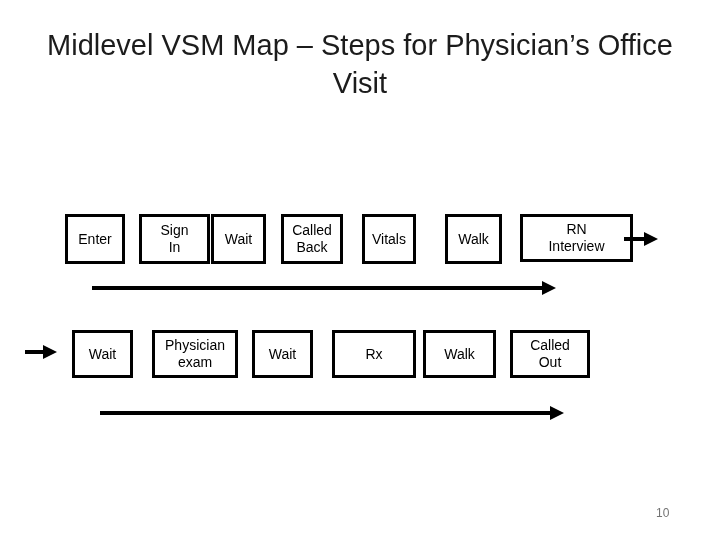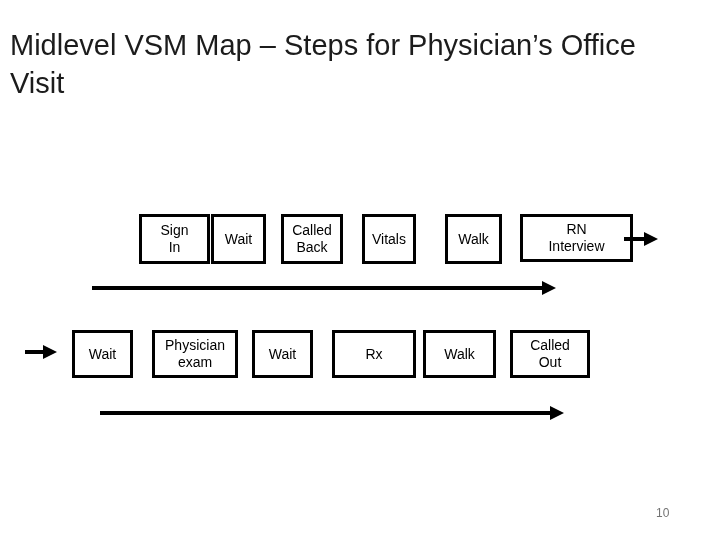--- a/index.html
+++ b/index.html
@@ -1,21 +1,21 @@
 <!DOCTYPE html>
 <html><head>
 <meta charset="utf-8">
 <style>
   html,body{margin:0;padding:0;background:#ffffff;}
   .slide{
     position:relative;width:720px;height:540px;background:#ffffff;
     font-family:"Liberation Sans",sans-serif;overflow:hidden;
   }
   .title{
-    position:absolute;top:26px;left:10px;width:700px;text-align:left;
+    position:absolute;top:26px;left:10px;width:700px;text-align:center;
     font-size:29px;line-height:38px;color:#1c1c1c;white-space:pre-line;
     font-weight:normal;
   }
   .box{
     position:absolute;box-sizing:border-box;border:3px solid #000000;background:#ffffff;
     display:flex;align-items:center;justify-content:center;text-align:center;
   }
   .box span{
     color:#000000;font-size:14px;line-height:17px;white-space:pre-line;display:block;
   }
@@ -30,20 +30,23 @@
   .page-number{position:absolute;top:506px;left:656px;font-size:12px;color:#737373;}
 </style>
 </head>
 <body>
 
 <div class="slide">
 
   <div class="title">Midlevel VSM Map – Steps for Physician’s Office
 Visit</div>
 
+  <div class="box r1" style="left:65px;width:60px">
+      <span>Enter</span>
+    </div>
   <div class="box r1" style="left:139px;width:71px">
       <span>Sign
 In</span>
     </div>
   <div class="box r1" style="left:211px;width:55px">
       <span>Wait</span>
     </div>
   <div class="box r1" style="left:281px;width:62px">
       <span>Called
 Back</span>

